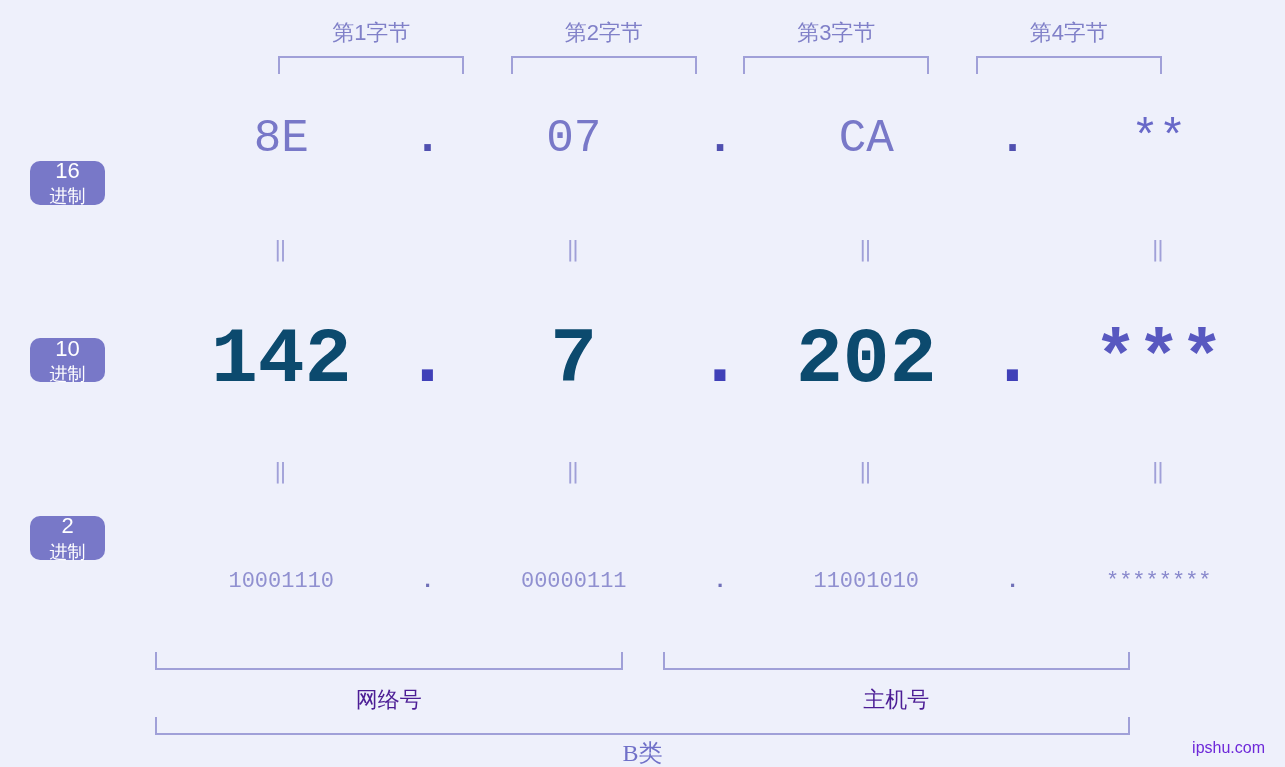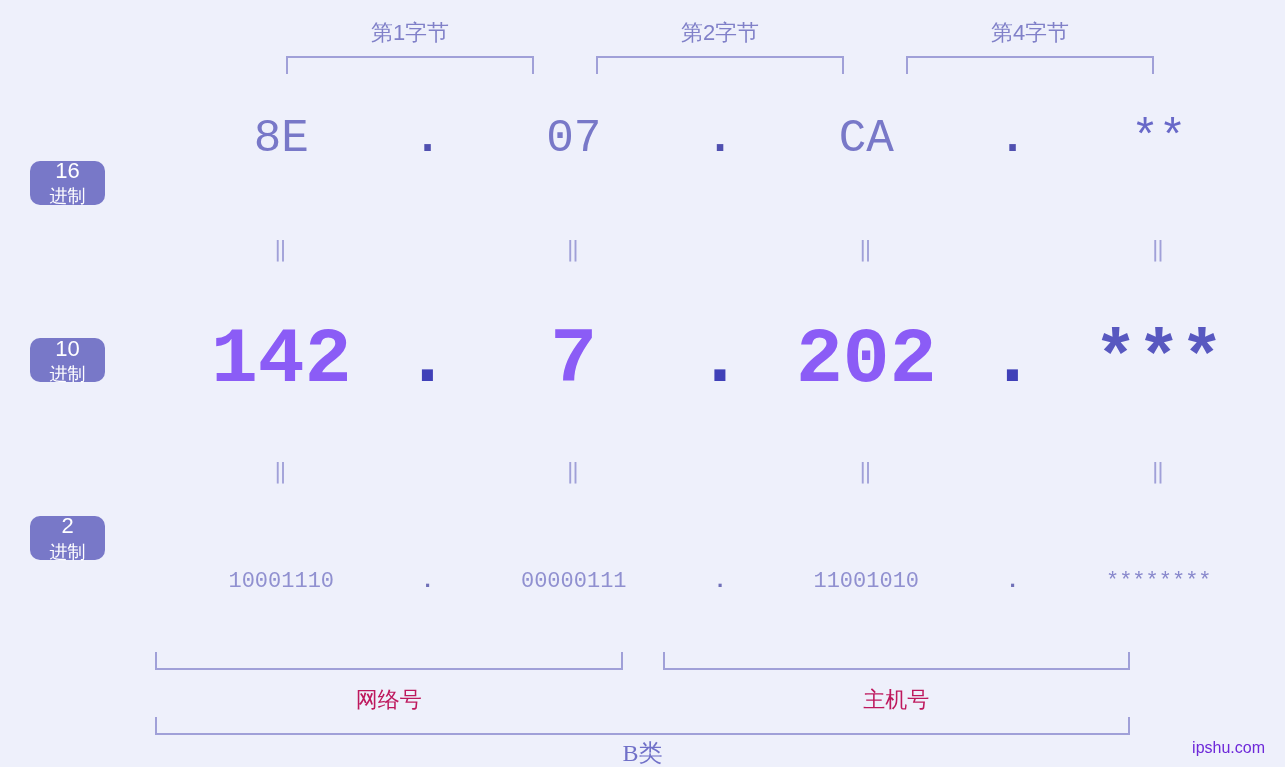--- a/index.html
+++ b/index.html
@@ -150,21 +150,21 @@
       margin: 0 5px;
     }
 
     .hex-masked {
       color: #6868c8;
       font-size: 46px;
     }
 
     
     .dec-val {
-      color: #8b5cf6;
+      color: #0c4a6e;
       font-size: 78px;
       font-weight: 600;
     }
 
     .dec-dot {
       color: #4040b8;
       font-size: 78px;
       font-weight: 600;
       margin: 0 3px;
     }
@@ -234,21 +234,21 @@
       display: flex;
       width: 100%;
       padding: 0 155px;
       height: 35px;
       align-items: center;
     }
 
     .bottom-label {
       width: 50%;
       text-align: center;
-      color: #be185d;
+      color: #4c1d95;
       font-size: 22px;
       font-family: 'Microsoft YaHei', 'PingFang SC', sans-serif;
     }
 
     
     .big-bracket-row {
       display: flex;
       width: 100%;
       padding: 0 155px;
       height: 18px;
@@ -336,20 +336,24 @@
     <div class="byte-columns">
       <div class="byte-col">
         <span class="byte-label">第1字节</span>
         <div class="bracket-line"></div>
       </div>
       <div class="byte-col">
         <span class="byte-label">第2字节</span>
         <div class="bracket-line"></div>
       </div>
       <div class="byte-col">
+        <span class="byte-label">第3字节</span>
+        <div class="bracket-line"></div>
+      </div>
+      <div class="byte-col">
         <span class="byte-label">第4字节</span>
         <div class="bracket-line"></div>
       </div>
     </div>
   </div>
 
   <div class="content-area">
 
     <div class="row-labels">
       <div class="row-label-badge">

